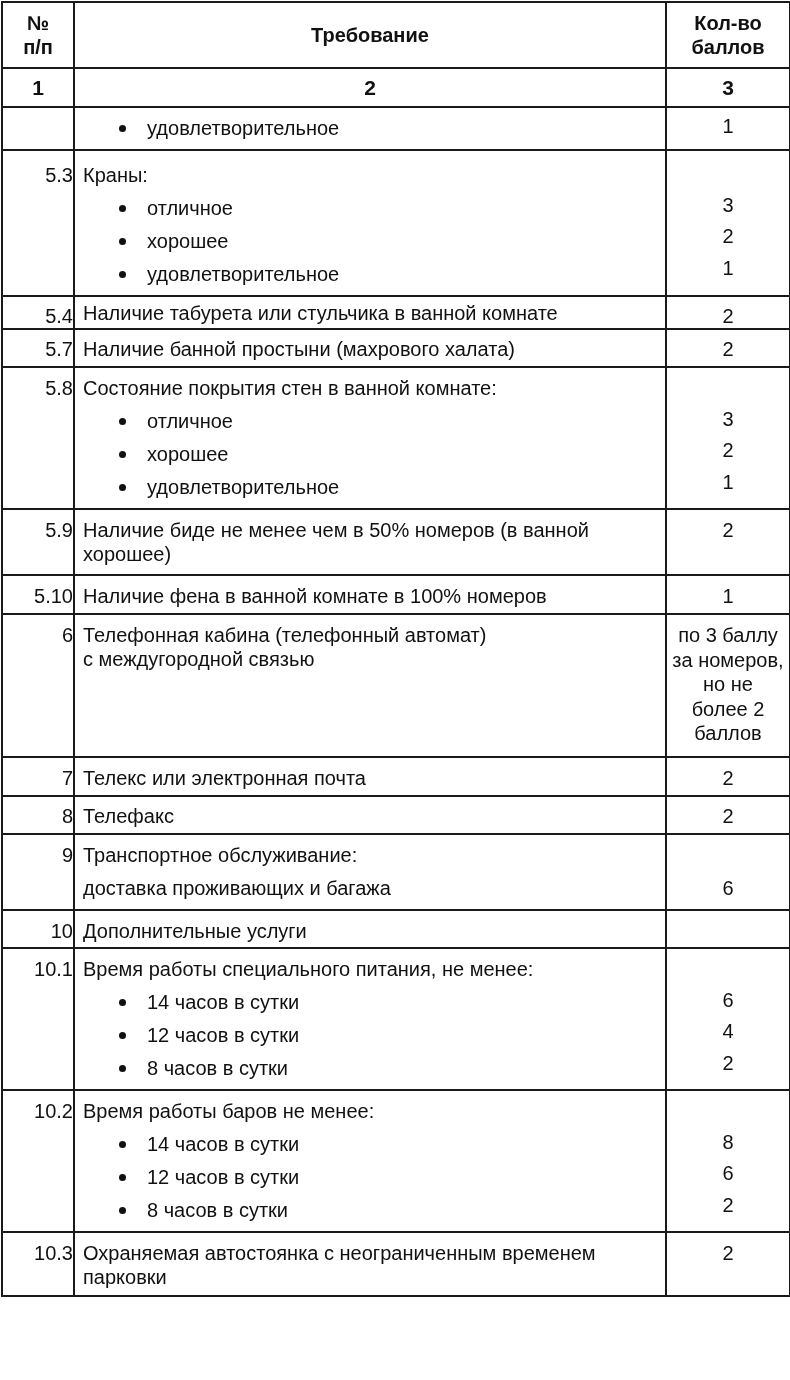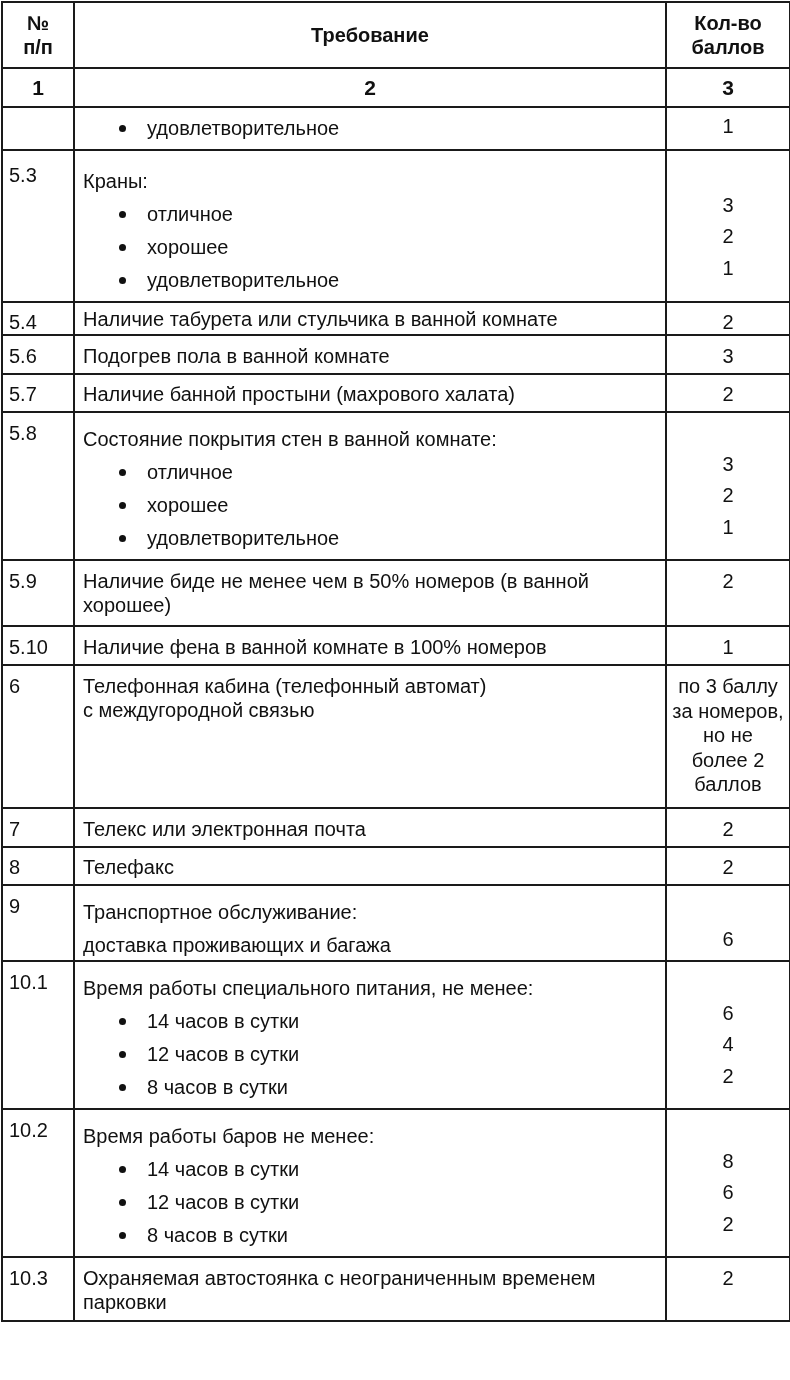--- a/index.html
+++ b/index.html
@@ -4,24 +4,24 @@
 <style>
   html, body { margin: 0; padding: 0; background: #ffffff; }
   body { width: 790px; height: 1380px; overflow: hidden; position: relative;
          font-family: "Liberation Sans", sans-serif; color: #111; }
   table { position: absolute; left: 1px; top: 1px; border-collapse: collapse;
           table-layout: fixed; width: 788px; }
   td, th { border: 2px solid #1a1a1a; vertical-align: top; padding: 0;
            font-size: 20px; line-height: 24px; }
   col.c1 { width: 72px; } col.c2 { width: 592px; } col.c3 { width: 124px; }
   th { font-weight: bold; text-align: center; vertical-align: middle; }
-  .num { padding: 12px 0 0 6px; }
+  .num { padding: 12px 0 0 6px; text-align: right; }
   .req { padding: 12px 8px 0 8px; }
   .pts { text-align: center; padding: 12px 4px 0 4px; }
-  .line { display: block; height: 33px; line-height: 24px; margin-top: 6px; }
+  .line { display: block; height: 33px; line-height: 24px; }
   .wrap { display: block; line-height: 24px; }
   .bul { display: block; height: 33px; line-height: 24px; padding-left: 34px; position: relative; }
   .bul .dot { position: absolute; left: 36px; top: 9px; width: 7px; height: 7px;
               border-radius: 50%; background: #111; }
   .bul .btxt { padding-left: 30px; }
   .pv { display: block; height: 33px; line-height: 24px; }
   .pv.first { margin-top: 33px; }
   .pv6 { line-height: 24.5px; }
   .idx th { font-size: 21px; }
 </style>
@@ -81,25 +81,20 @@
       </td>
     </tr>
 
     <tr style="height:20px">
       <td class="num" style="padding-top:7px">5.4</td>
       <td class="req" style="padding-top:4px">Наличие табурета или стульчика в ванной комнате</td>
       <td class="pts" style="padding-top:7px">2</td>
     </tr>
 
 
-    <tr style="height:39px">
-      <td class="num" style="padding-top:8px">5.6</td>
-      <td class="req" style="padding-top:8px">Подогрев пола в ванной комнате</td>
-      <td class="pts" style="padding-top:8px">3</td>
-    </tr>
 
     <tr style="height:38px">
       <td class="num" style="padding-top:7px">5.7</td>
       <td class="req" style="padding-top:7px">Наличие банной простыни (махрового халата)</td>
       <td class="pts" style="padding-top:7px">2</td>
     </tr>
 
     <tr style="height:138px">
       <td class="num" style="padding-top:8px">5.8</td>
       <td class="req" style="padding-top:8px">
@@ -161,20 +156,25 @@
       <td class="num" style="padding-top:8px">9</td>
       <td class="req" style="padding-top:8px">
         <span class="line">Транспортное обслуживание:</span>
         <span class="wrap">доставка проживающих и багажа</span>
       </td>
       <td class="pts" style="padding-top:8px">
         <span class="pv" style="margin-top:33px">6</span>
       </td>
     </tr>
 
+    <tr style="height:38px">
+      <td class="num" style="padding-top:8px">10</td>
+      <td class="req" style="padding-top:8px">Дополнительные услуги</td>
+      <td class="pts"></td>
+    </tr>
 
     <tr style="height:139px">
       <td class="num" style="padding-top:8px">10.1</td>
       <td class="req" style="padding-top:8px">
         <span class="line">Время работы специального питания, не менее:</span>
         <span class="bul"><i class="dot"></i><span class="btxt">14 часов в сутки</span></span>
         <span class="bul"><i class="dot"></i><span class="btxt">12 часов в сутки</span></span>
         <span class="bul"><i class="dot"></i><span class="btxt">8 часов в сутки</span></span>
       </td>
       <td class="pts" style="padding-top:8px">

